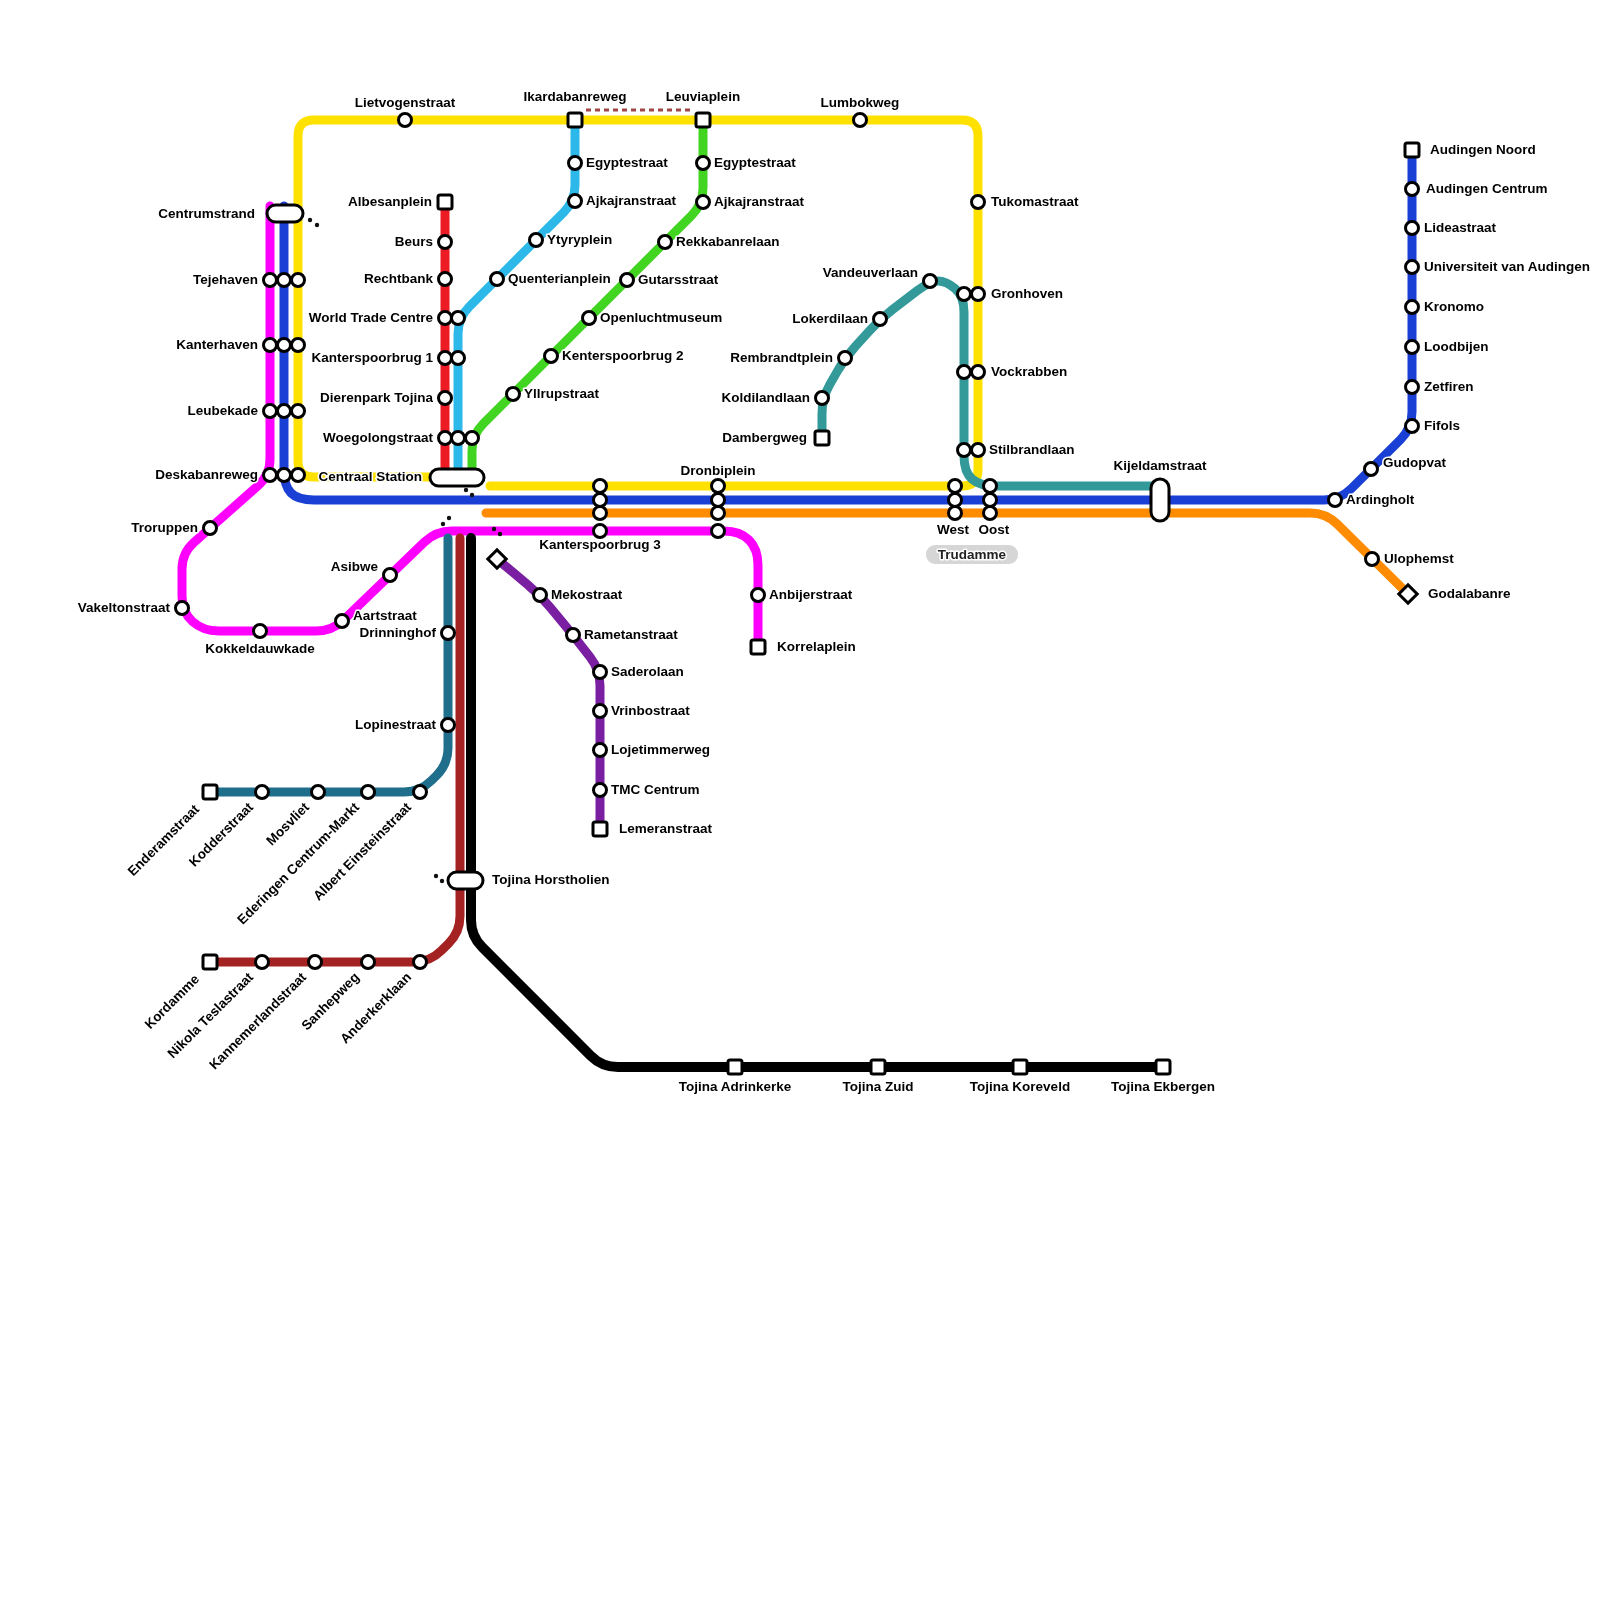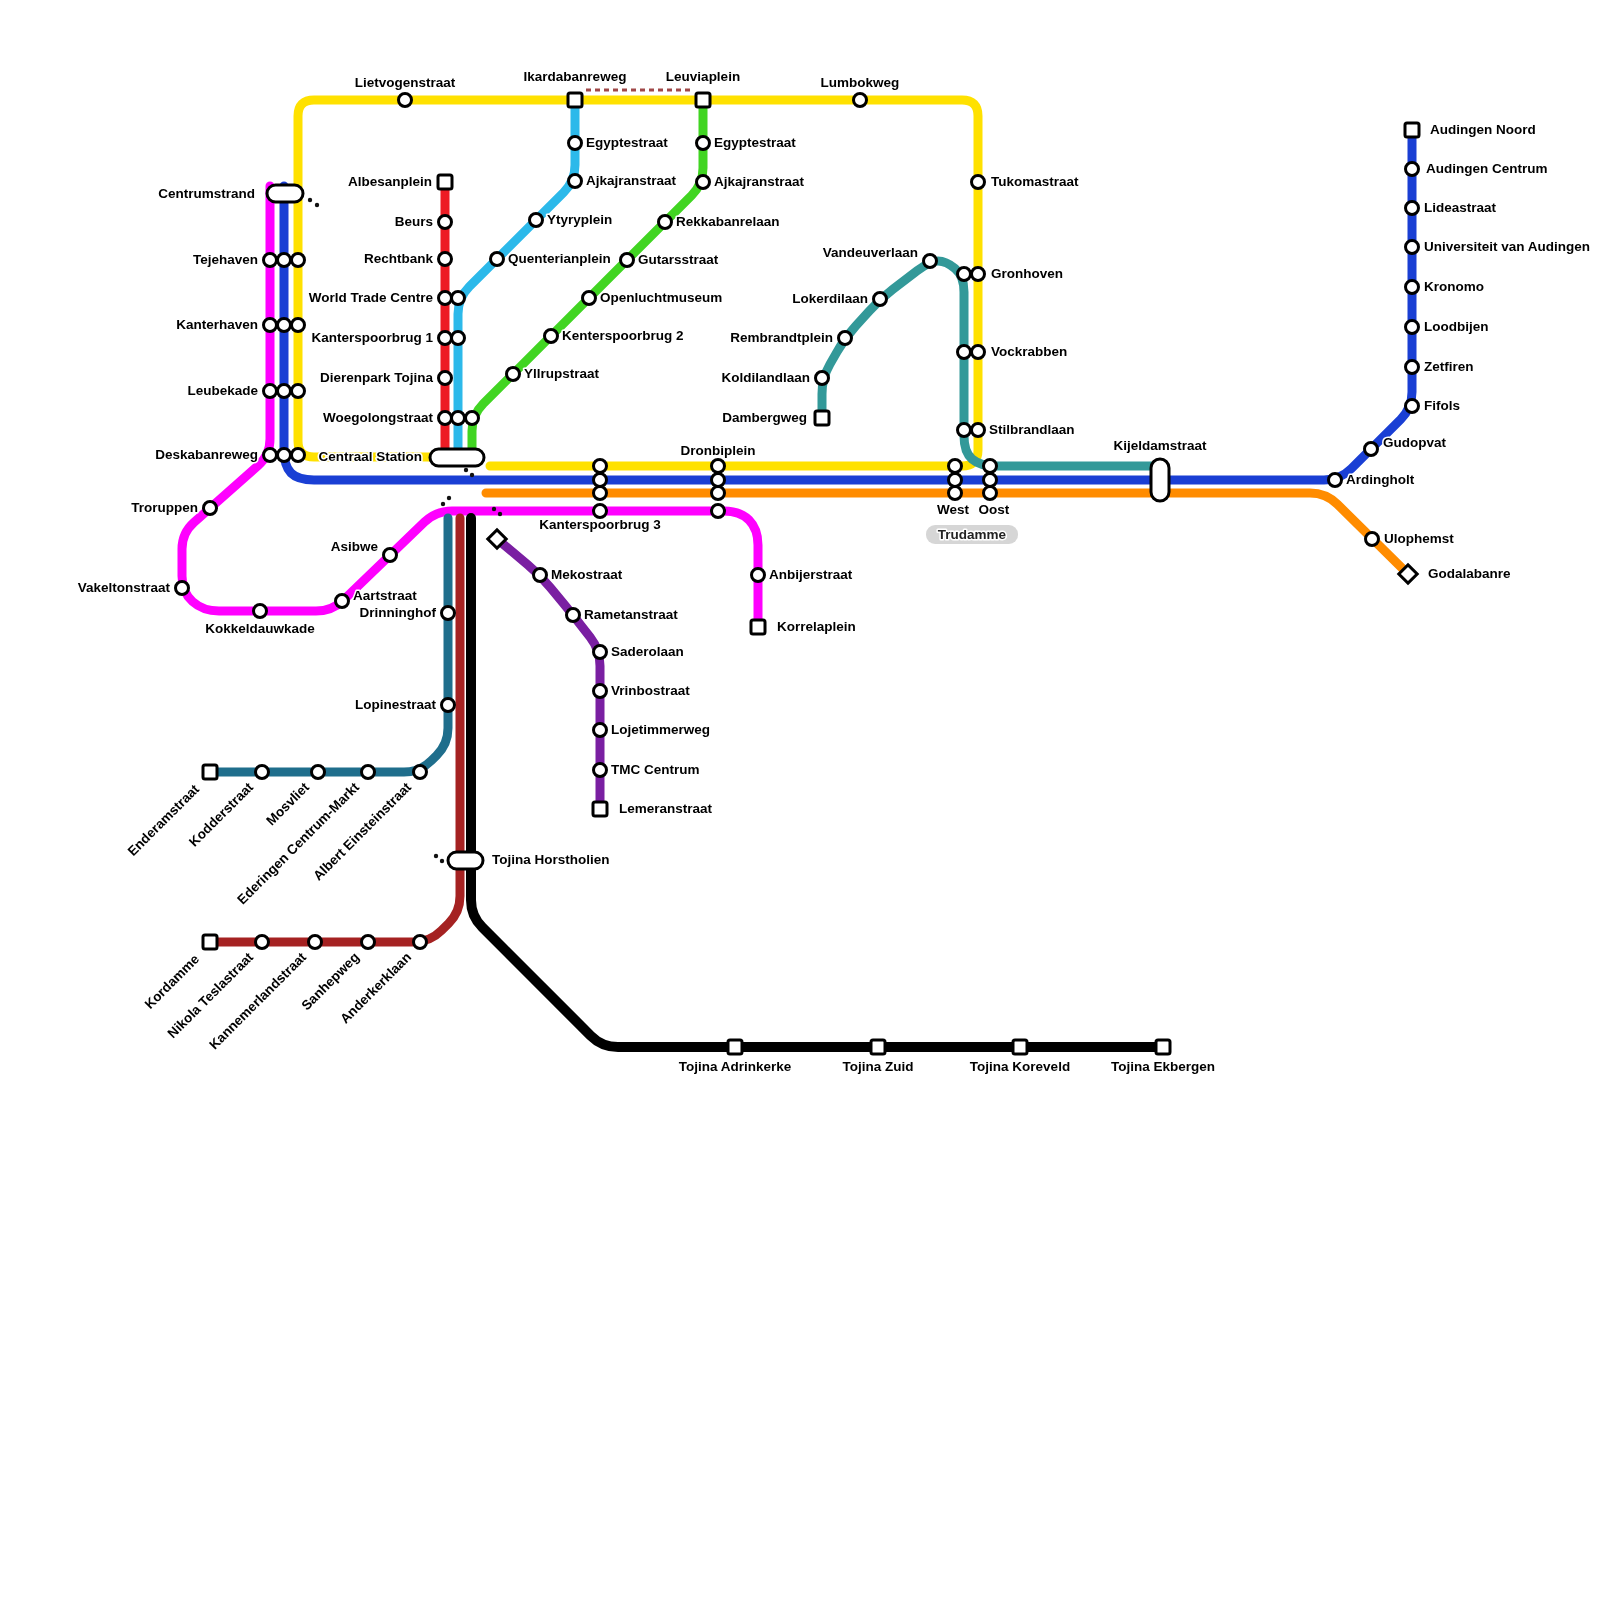--- a/index.html
+++ b/index.html
@@ -1,16 +1,16 @@
 <!DOCTYPE html>
 <html><head>
 <meta charset="utf-8">
 <style>
   html,body{margin:0;padding:0;background:#ffffff;}
-  #map-wrap{position:relative;width:1600px;height:1236px;background:#fdba74;overflow:hidden;}
+  #map-wrap{position:relative;width:1600px;height:1236px;background:#fdba74;overflow:hidden;margin-top:20px;}
   svg{display:block;}
   .marker{fill:#ffffff;stroke:#000000;stroke-width:3px;}
   .stn-label{font-family:"Liberation Sans",sans-serif;font-size:13.5px;font-weight:bold;fill:#000;
              paint-order:stroke;stroke:#ffffff;stroke-width:3px;stroke-linejoin:round;}
   .muted{fill:#222222;}
 </style>
 </head>
 <body>
 
 <div id="map-wrap">

